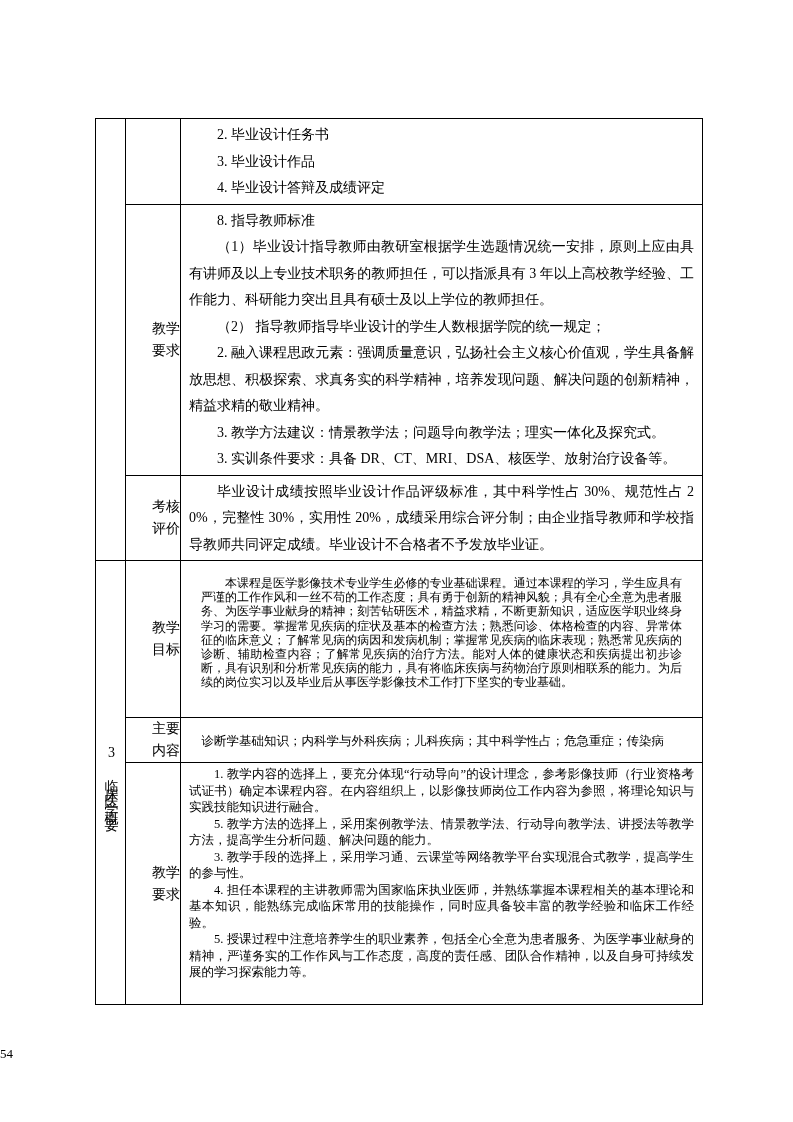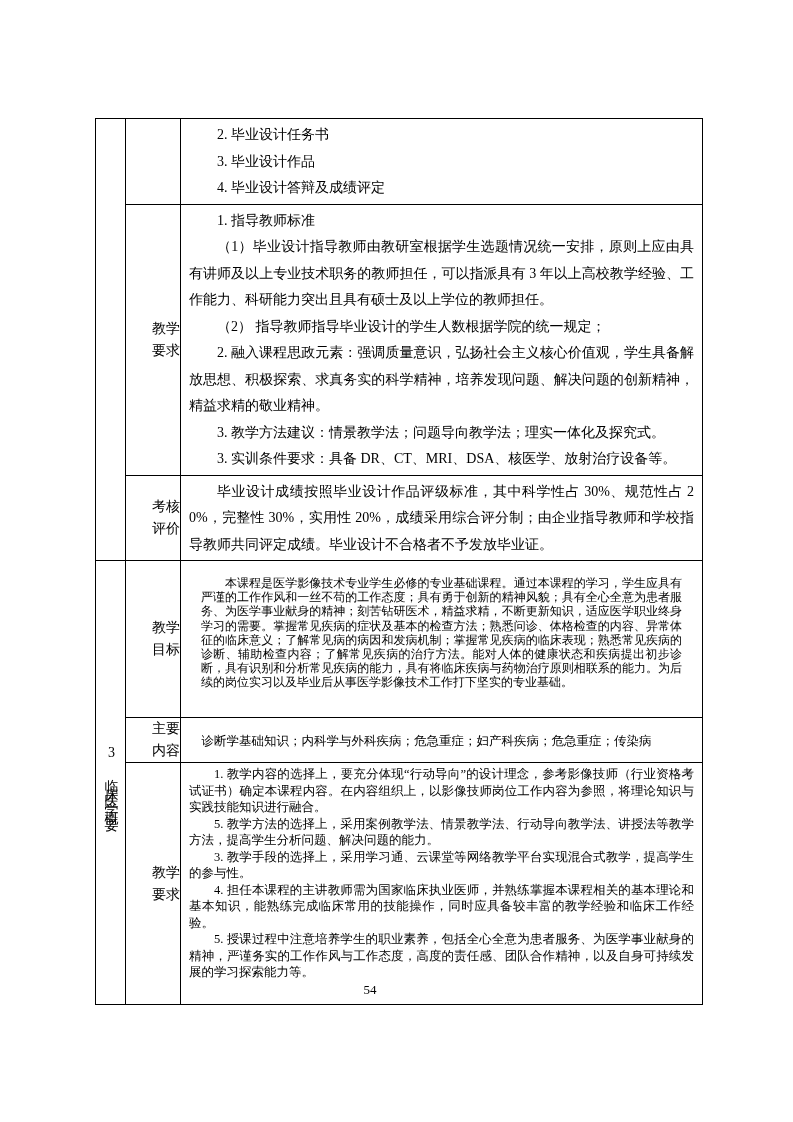--- a/index.html
+++ b/index.html
@@ -102,24 +102,24 @@
     font-size: 14px;
     letter-spacing: 8px;
     line-height: 30px;
   }
   .vtitle .vnum {
     display: inline;
   }
 
   .page-number {
     position: absolute;
-    top: 982px;
+    top: 1046px;
     left: 0;
     width: 740px;
-    text-align: center;
+    text-align: left;
     font-size: 13px;
   }
 </style>
 </head>
 <body>
 
 <table class="doc-table">
   <colgroup>
     <col class="col-sec">
     <col class="col-label">
@@ -135,21 +135,21 @@
       <p>3. 毕业设计作品</p>
       <p>4. 毕业设计答辩及成绩评定</p>
     </td>
   </tr>
 
   <tr style="height:270px;">
     <td class="label-cell">
       <span class="label-inner">教学要求</span>
     </td>
     <td class="content-cell big">
-      <p>1. 指导教师标准</p>
+      <p>8. 指导教师标准</p>
       <p>（1）毕业设计指导教师由教研室根据学生选题情况统一安排，原则上应由具有讲师及以上专业技术职务的教师担任，可以指派具有 3 年以上高校教学经验、工作能力、科研能力突出且具有硕士及以上学位的教师担任。</p>
       <p>（2） 指导教师指导毕业设计的学生人数根据学院的统一规定；</p>
       <p>2. 融入课程思政元素：强调质量意识，弘扬社会主义核心价值观，学生具备解放思想、积极探索、求真务实的科学精神，培养发现问题、解决问题的创新精神，精益求精的敬业精神。</p>
       <p>3. 教学方法建议：情景教学法；问题导向教学法；理实一体化及探究式。</p>
       <p>3. 实训条件要求：具备 DR、CT、MRI、DSA、核医学、放射治疗设备等。</p>
     </td>
   </tr>
 
   <tr style="height:85px;">
     <td class="label-cell">
@@ -170,21 +170,21 @@
     <td class="content-cell dense">
       <p>本课程是医学影像技术专业学生必修的专业基础课程。通过本课程的学习，学生应具有严谨的工作作风和一丝不苟的工作态度；具有勇于创新的精神风貌；具有全心全意为患者服务、为医学事业献身的精神；刻苦钻研医术，精益求精，不断更新知识，适应医学职业终身学习的需要。掌握常见疾病的症状及基本的检查方法；熟悉问诊、体格检查的内容、异常体征的临床意义；了解常见病的病因和发病机制；掌握常见疾病的临床表现；熟悉常见疾病的诊断、辅助检查内容；了解常见疾病的治疗方法。能对人体的健康状态和疾病提出初步诊断，具有识别和分析常见疾病的能力，具有将临床疾病与药物治疗原则相联系的能力。为后续的岗位实习以及毕业后从事医学影像技术工作打下坚实的专业基础。</p>
     </td>
   </tr>
 
   <tr style="height:36px;">
     <td class="label-cell">
       <span class="label-inner">主要内容</span>
     </td>
     <td class="content-cell oneline">
-      <p>诊断学基础知识；内科学与外科疾病；危急重症；妇产科疾病；危急重症；传染病</p>
+      <p>诊断学基础知识；内科学与外科疾病；儿科疾病；其中科学性占；危急重症；传染病</p>
     </td>
   </tr>
 
   <tr style="height:242px;">
     <td class="label-cell">
       <span class="label-inner">教学要求</span>
     </td>
     <td class="content-cell med">
       <p>1. 教学内容的选择上，要充分体现“行动导向”的设计理念，参考影像技师（行业资格考试证书）确定本课程内容。在内容组织上，以影像技师岗位工作内容为参照，将理论知识与实践技能知识进行融合。</p>
       <p>5. 教学方法的选择上，采用案例教学法、情景教学法、行动导向教学法、讲授法等教学方法，提高学生分析问题、解决问题的能力。</p>

